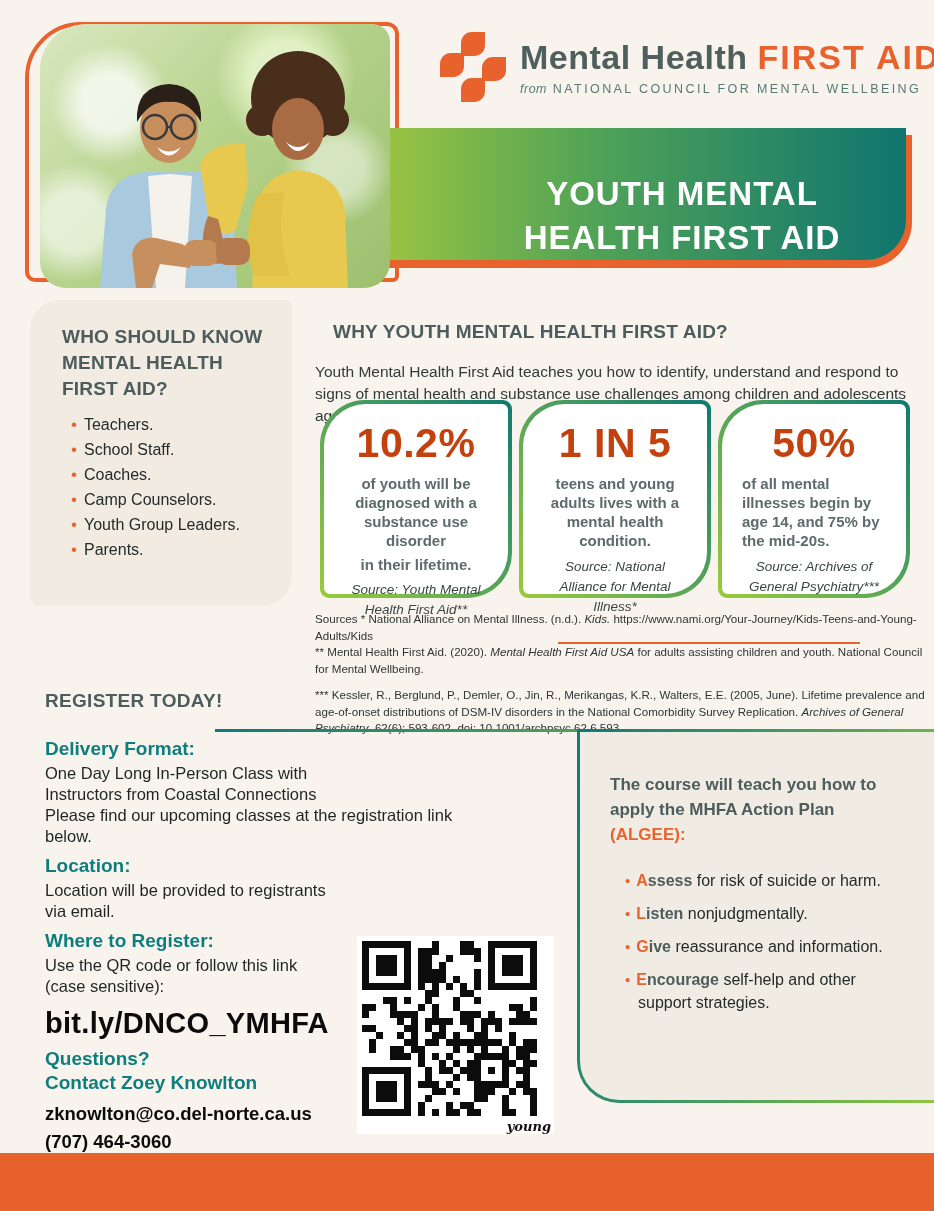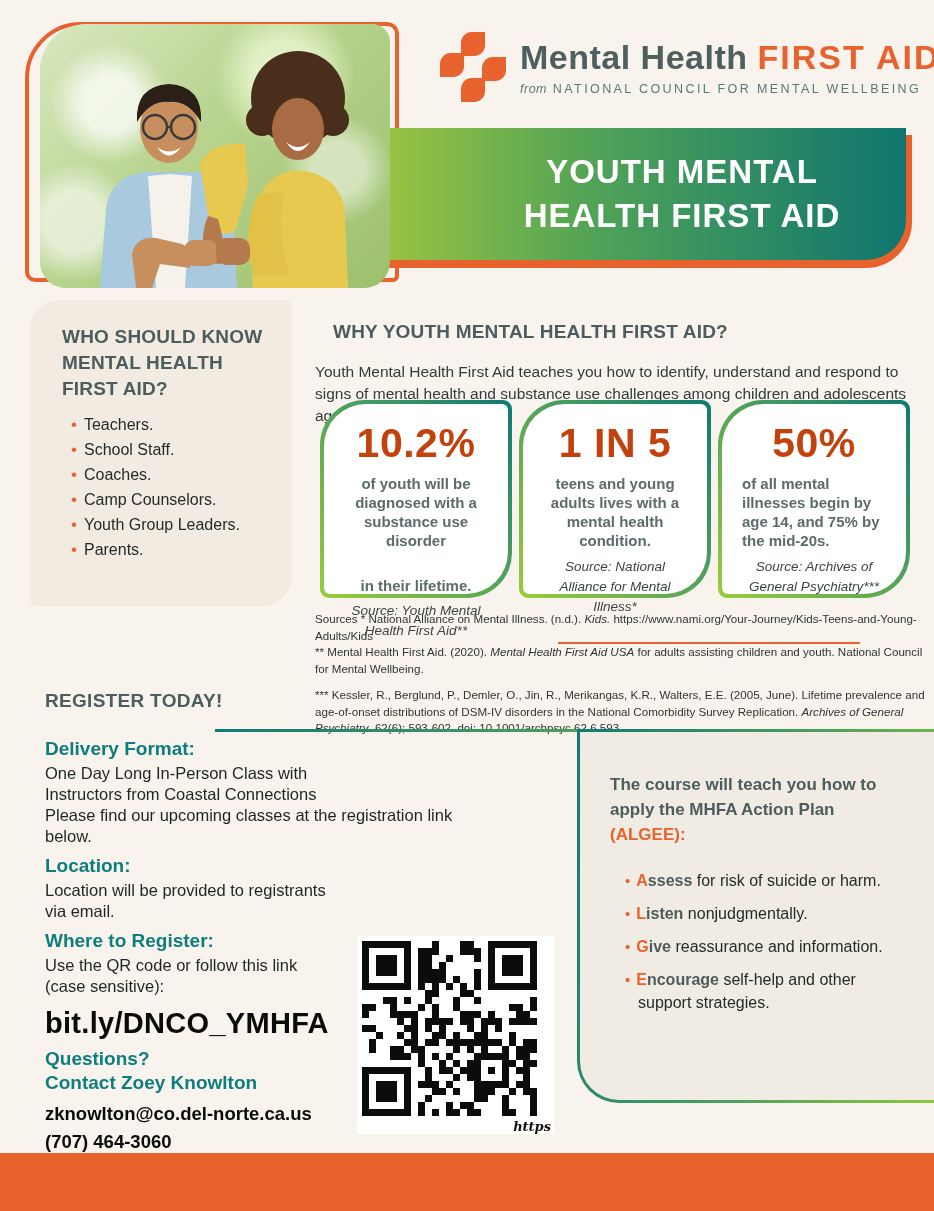--- a/index.html
+++ b/index.html
@@ -8,21 +8,21 @@
        -webkit-font-smoothing:antialiased;color:#242b2b;}
   .abs{position:absolute;}
 
   
   .photo-frame{left:25px;top:22px;width:366px;height:252px;
     border:4px solid #e8622d;border-radius:56px 12px 6px 10px;z-index:1;}
   .banner-shadow{left:352px;top:135px;width:560px;height:133px;background:#e8622d;
     border-radius:0 0 46px 0;z-index:2;}
   .banner{left:348px;top:128px;width:558px;height:132px;
     background:linear-gradient(90deg,#a6c93f 0%,#4fa257 45%,#0f756f 100%);
-    border-radius:0 0 40px 0;z-index:3;display:flex;align-items:center;justify-content:center;}
+    border-radius:0 0 40px 0;z-index:3;display:flex;align-items:flex-end;justify-content:center;}
   .banner-title{padding-left:110px;text-align:center;color:#fff;font-weight:800;
     font-size:33px;line-height:44px;letter-spacing:1px;}
   .photo{left:40px;top:24px;width:350px;height:264px;border-radius:46px 18px 26px 26px;
     overflow:hidden;z-index:4;
     background:
       radial-gradient(circle at 20% 30%, rgba(255,255,255,.75) 0 28px, rgba(255,255,255,0) 60px),
       radial-gradient(circle at 70% 20%, rgba(236,248,210,.8) 0 34px, rgba(255,255,255,0) 70px),
       radial-gradient(circle at 85% 55%, rgba(255,255,255,.5) 0 26px, rgba(255,255,255,0) 55px),
       radial-gradient(circle at 10% 75%, rgba(255,255,255,.6) 0 30px, rgba(255,255,255,0) 60px),
       linear-gradient(135deg,#d9e8c0 0%,#b7d38d 45%,#9cc06e 100%);}
@@ -55,21 +55,21 @@
   .why p{margin:7px 0 0;font-size:15.5px;line-height:22px;color:#333a3a;}
 
   
   .stat-wrap{top:400px;width:192px;height:198px;border-radius:45px 9px 45px 9px;
     background:linear-gradient(to top right,#9bcb3c 0%,#4ea05c 55%,#0f7a72 100%);
     padding:4px;box-sizing:border-box;}
   .stat{width:100%;height:100%;background:#fff;border-radius:42px 6px 42px 6px;
     box-sizing:border-box;padding:16px 8px 0;text-align:center;}
   .stat-value{font-size:41px;font-weight:800;color:#c2410c;letter-spacing:.5px;}
   .stat-desc{margin:7px 6px 0;font-size:15px;font-weight:700;color:#5d6b6b;line-height:19px;}
-  .stat-desc2{margin:27px 6px 0;font-size:15px;font-weight:700;color:#5d6b6b;}
+  .stat-desc2{margin:6px 6px 0;font-size:15px;font-weight:700;color:#5d6b6b;}
   .stat-src{margin:7px 10px 0;font-size:13.5px;font-style:italic;color:#3c4444;line-height:20px;}
   .stat-desc.left{text-align:left;margin:7px 4px 0 12px;}
 
   
   .sources{left:315px;top:611px;width:620px;font-size:11.6px;line-height:16.5px;color:#2f3434;}
   .sources .it{font-style:italic;}
   .sources p{margin:0;}
   .sources .p2{margin-top:10px;}
   .src-rule{position:absolute;left:243px;top:31px;width:302px;height:2px;background:#e8622d;}
 
@@ -429,21 +429,21 @@
       <rect x="131" y="5" width="49" height="49" fill="#0c0c0c"></rect>
       <rect x="138" y="12" width="35" height="35" fill="#fff"></rect>
       <rect x="145" y="19" width="21" height="21" fill="#0c0c0c"></rect>
       <rect x="5" y="131" width="49" height="49" fill="#0c0c0c"></rect>
       <rect x="12" y="138" width="35" height="35" fill="#fff"></rect>
       <rect x="19" y="145" width="21" height="21" fill="#0c0c0c"></rect>
       <rect x="117" y="117" width="35" height="35" fill="#0c0c0c"></rect>
       <rect x="124" y="124" width="21" height="21" fill="#fff"></rect>
       <rect x="131" y="131" width="7" height="7" fill="#0c0c0c"></rect>
     </svg>
-  <div class="qr-label">https</div>
+  <div class="qr-label">young</div>
 </div>
 
 <div class="abs algee-wrap">
   <div class="algee">
     <h3><span>The course will teach you how to apply the MHFA Action Plan </span><span class="hl">(ALGEE):</span></h3>
     <ul>
       <li><span class="fl">A</span><span class="bw">ssess</span><span> for risk of suicide or harm.</span></li>
       <li><span class="fl">L</span><span class="bw">isten</span><span> nonjudgmentally.</span></li>
       <li><span class="fl">G</span><span class="bw">ive</span><span> reassurance and information.</span></li>
       <li style="width:250px;"><span class="fl">E</span><span class="bw">ncourage</span><span> self-help and other support strategies.</span></li>

